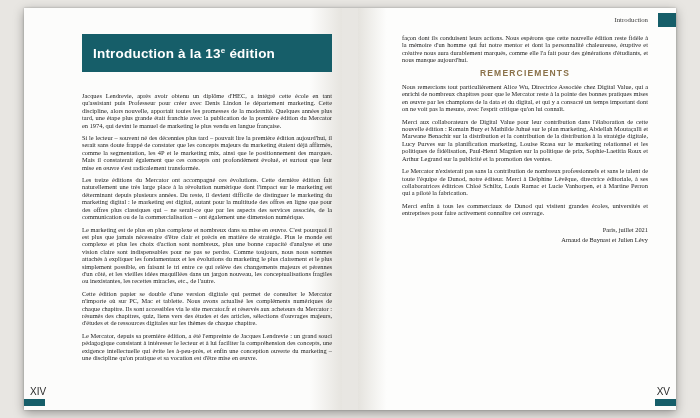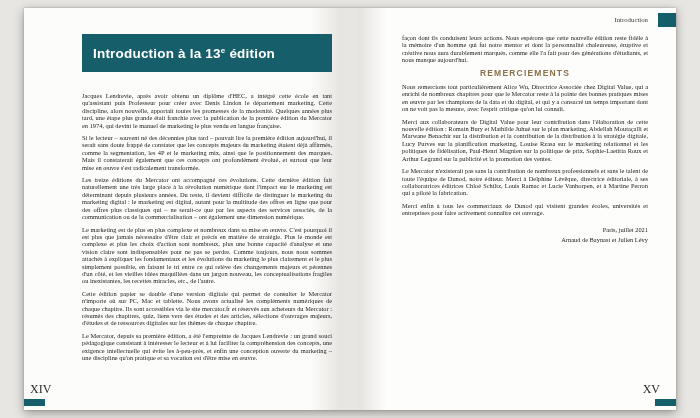--- a/index.html
+++ b/index.html
@@ -59,25 +59,25 @@
     font-size:6.8px; color:#3a3a3a;
   }
   .header-tab {
     position:absolute; top:5px; right:0;
     width:18px; height:14px;
     background:#165e69;
   }
 
   .folio {
     position:absolute; bottom:13px;
-    font-family:Liberation Serif, serif;
-    font-size:12px; color:#2a2a2a;
+    font-family:Liberation Sans, sans-serif;
+    font-size:10px; color:#2a2a2a;
   }
   .folio-left  { left:6px; }
-  .folio-right { right:16px; }
+  .folio-right { right:6px; }
   .footer-tab {
     position:absolute; bottom:4px;
     width:21px; height:7px;
     background:#165e69;
   }
   .footer-tab-left { left:0; }
   .footer-tab-right { right:0; }
 </style>
 </head>
 <body>

